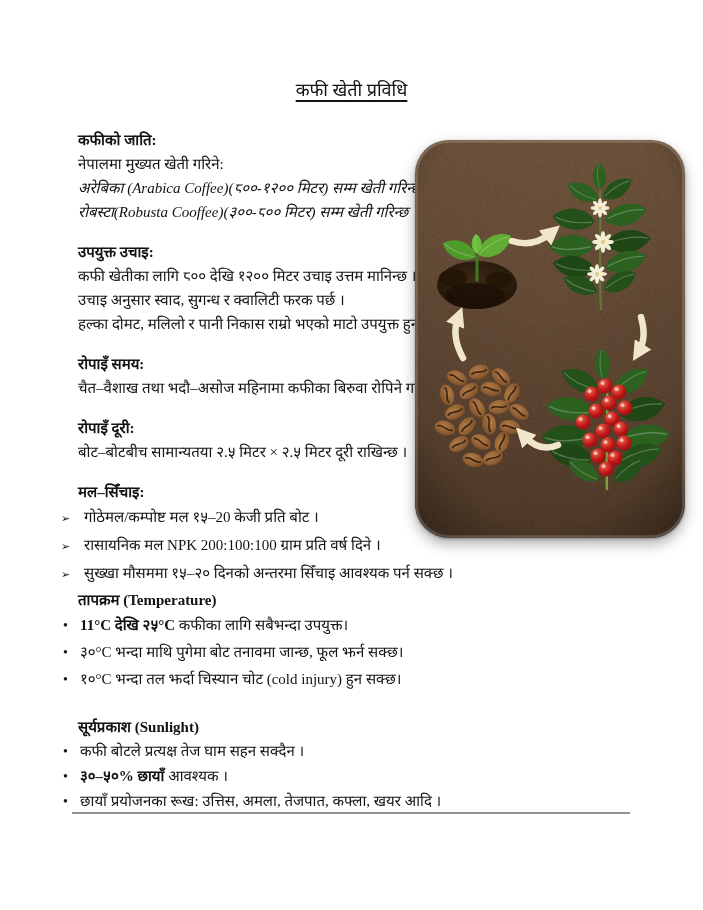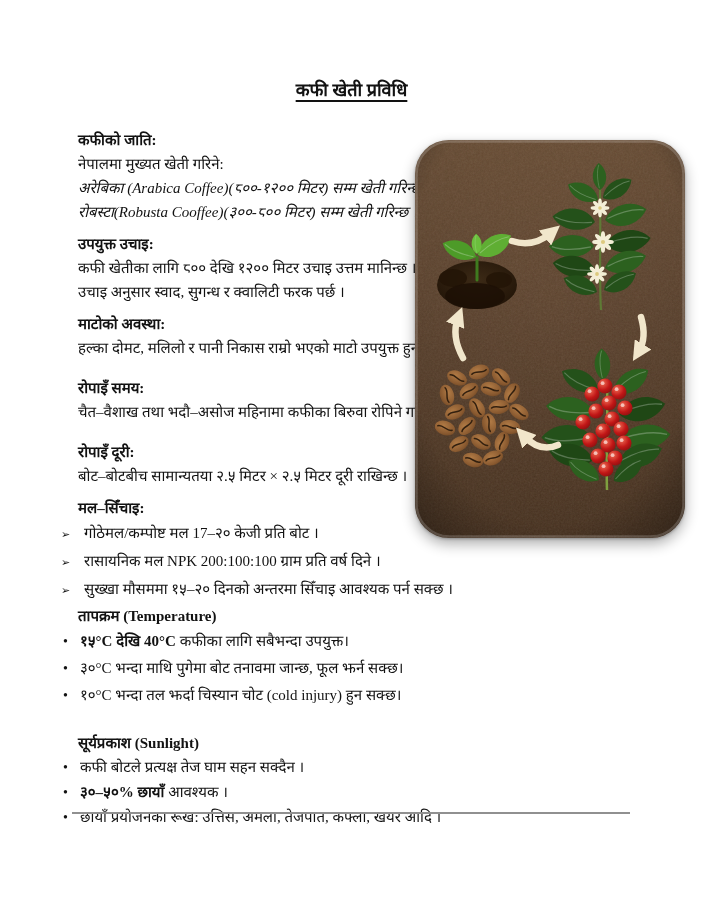--- a/index.html
+++ b/index.html
@@ -4,31 +4,31 @@
 <style>
   html,body{margin:0;padding:0;}
   body{
     width:703px;height:910px;position:relative;background:#ffffff;
     font-family:"Liberation Serif","DejaVu Serif",serif;color:#121212;
     overflow:hidden;
   }
   .page{position:absolute;inset:0;background:#ffffff;}
   .title{
     position:absolute;top:77px;left:0;right:0;text-align:center;
-    font-size:18px;font-weight:bold;line-height:26px;
+    font-size:18px;font-weight:normal;line-height:26px;
   }
   .title .u{text-decoration:underline;text-underline-offset:4px;text-decoration-thickness:1.5px;}
   .content{
     position:absolute;left:78px;top:106px;width:420px;
     font-size:15px;line-height:24px;
   }
   .h{font-weight:bold;white-space:nowrap;}
   .ln{white-space:nowrap;}
   .it{font-style:italic;}
-  .mt6{margin-top:22px}.mt9{margin-top:16px}.mt10{margin-top:8px}.mt16{}
+  .mt6{margin-top:22px}.mt9{margin-top:16px}.mt10{margin-top:16px}.mt16{}
   .bl{display:flex;align-items:baseline;white-space:nowrap;}
   .bl.arrow{margin-left:-17px;line-height:26px;}
   .bl.arrow .bm{display:inline-block;width:15px;margin-right:8px;font-size:11px;
     font-family:"DejaVu Sans",sans-serif;}
   .bl.dot{margin-left:-15px;line-height:26px;}
   .bl.dot .bm{display:inline-block;width:11px;margin-right:6px;font-size:14px;}
   .sec-sun .bl.dot{line-height:24px;}
   .divider{
     position:absolute;top:812px;left:72px;width:558px;height:0;
     border:none;border-top:2px solid #909090;margin:0;
@@ -58,55 +58,54 @@
       <div class="ln it">रोबस्टा(Robusta Cooffee)(३००-८०० मिटर) सम्म खेती गरिन्छ ।</div>
     </div>
 
     <div>
       <div class="h mt10">उपयुक्त उचाइ:</div>
       <div class="ln">कफी खेतीका लागि ८०० देखि १२०० मिटर उचाइ उत्तम मानिन्छ ।</div>
       <div class="ln">उचाइ अनुसार स्वाद, सुगन्ध र क्वालिटी फरक पर्छ ।</div>
     </div>
 
     <div>
-      <div class="h mt10">माटोको अवस्था:</div>
       <div class="ln">हल्का दोमट, मलिलो र पानी निकास राम्रो भएको माटो उपयुक्त हुन्छ ।</div>
     </div>
 
     <div>
       <div class="h mt9">रोपाइँ समय:</div>
       <div class="ln">चैत–वैशाख तथा भदौ–असोज महिनामा कफीका बिरुवा रोपिने गरिन्छ ।</div>
     </div>
 
     <div>
       <div class="h mt9">रोपाइँ दूरी:</div>
       <div class="ln">बोट–बोटबीच सामान्यतया २.५ मिटर × २.५ मिटर दूरी राखिन्छ ।</div>
     </div>
 
     <div>
       <div class="h mt10">मल–सिँचाइ:</div>
       <div class="bl arrow">
         <span class="bm">➢</span>
-        <span class="bt"><b></b><span>गोठेमल/कम्पोष्ट मल 17–२० केजी प्रति बोट ।</span></span>
+        <span class="bt"><b></b><span>गोठेमल/कम्पोष्ट मल १५–20 केजी प्रति बोट ।</span></span>
       </div>
       <div class="bl arrow">
         <span class="bm">➢</span>
         <span class="bt"><b></b><span>रासायनिक मल NPK 200:100:100 ग्राम प्रति वर्ष दिने ।</span></span>
       </div>
       <div class="bl arrow">
         <span class="bm">➢</span>
         <span class="bt"><b></b><span>सुख्खा मौसममा १५–२० दिनको अन्तरमा सिँचाइ आवश्यक पर्न सक्छ ।</span></span>
       </div>
     </div>
 
     <div>
       <div class="h mt16">तापक्रम (Temperature)</div>
       <div class="bl dot">
         <span class="bm">•</span>
-        <span class="bt"><b>१५°C देखि 40°C</b><span> कफीका लागि सबैभन्दा उपयुक्त।</span></span>
+        <span class="bt"><b>11°C देखि २५°C</b><span> कफीका लागि सबैभन्दा उपयुक्त।</span></span>
       </div>
       <div class="bl dot">
         <span class="bm">•</span>
         <span class="bt"><b></b><span>३०°C भन्दा माथि पुगेमा बोट तनावमा जान्छ, फूल झर्न सक्छ।</span></span>
       </div>
       <div class="bl dot">
         <span class="bm">•</span>
         <span class="bt"><b></b><span>१०°C भन्दा तल झर्दा चिस्यान चोट (cold injury) हुन सक्छ।</span></span>
       </div>
     </div>

